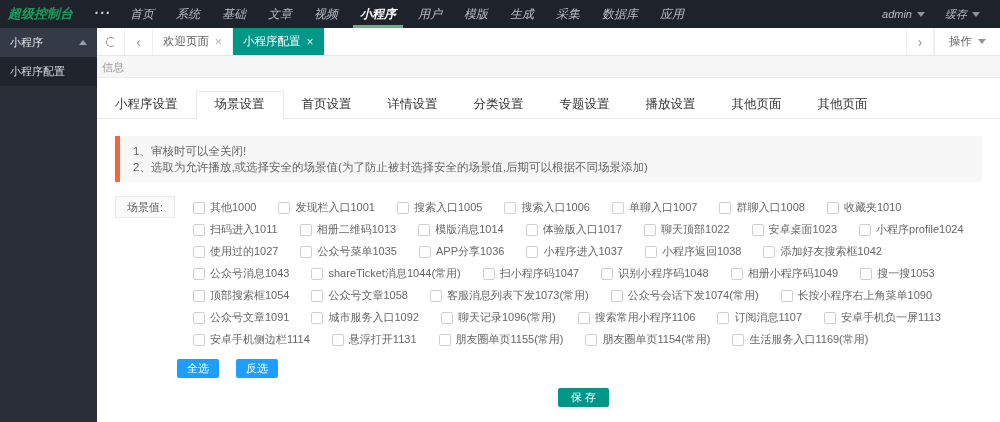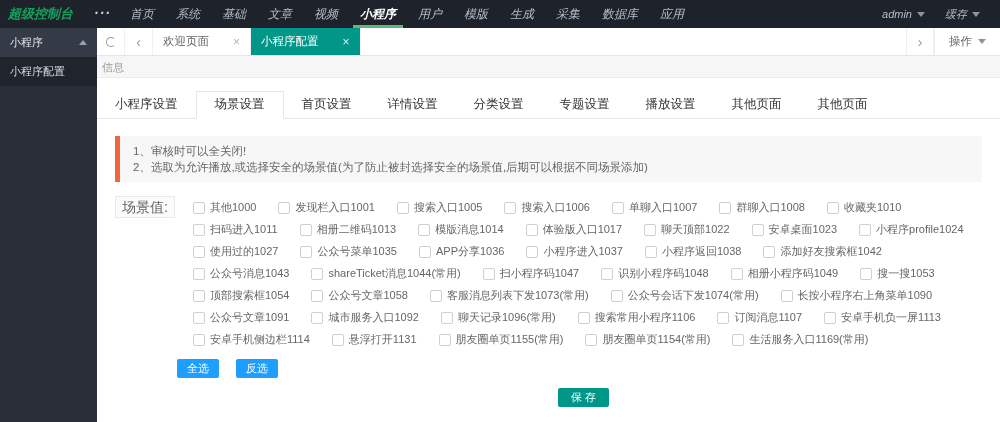--- a/index.html
+++ b/index.html
@@ -41,21 +41,21 @@
     background:#fff; display:flex; flex-direction:column; }
 
   .tabbar { height:28px; background:#fff; border-bottom:1px solid #e6e6e6;
     display:flex; align-items:stretch; flex:0 0 auto; }
   .tb-icon { width:28px; display:flex; align-items:center; justify-content:center;
     color:#999; cursor:pointer; border-right:1px solid #f0f0f0; }
   .refresh-circle { width:10px; height:10px; border:1.5px solid #999; border-radius:50%;
     border-right-color:transparent; display:inline-block; }
   .chev { font-size:14px; color:#999; line-height:26px; }
   .ptabs { display:flex; align-items:stretch; }
-  .ptab { display:flex; align-items:center; gap:24px; padding:0 10px; font-size:11.5px;
+  .ptab { display:flex; align-items:center; gap:6px; padding:0 10px; font-size:11.5px;
     color:#666; border-right:1px solid #f0f0f0; cursor:pointer; white-space:nowrap; }
   .ptab .tab-close { color:#b5b5b5; font-size:12px; }
   .ptab.active { background:#009688; color:#fff; }
   .ptab.active .tab-close { color:rgba(255,255,255,.85); }
   .tabbar-right { margin-left:auto; display:flex; align-items:stretch; }
   .tb-op { display:flex; align-items:center; gap:6px; padding:0 14px; font-size:11.5px;
     color:#666; border-left:1px solid #f0f0f0; cursor:pointer; }
   .tb-next { border-left:1px solid #f0f0f0; }
 
   .breadcrumb { height:22px; background:#f6f6f6; border-bottom:1px solid #ececec;
@@ -72,21 +72,21 @@
 
   
   .alert { margin:17px 18px 13px 18px; background:#f7f7f7;
     border-left:5px solid #f1663f; padding:7px 13px; }
   .alert-line { font-size:11.5px; color:#666; line-height:16px; white-space:nowrap;
     overflow:hidden; }
 
   
   .form-row { display:flex; align-items:flex-start; margin:14px 10px 0 18px; }
   .form-label { flex:0 0 auto; width:60px; height:22px; line-height:20px;
-    text-align:center; font-size:14px; color:#666; background:#fbfbfb;
+    text-align:center; font-size:11px; color:#666; background:#fbfbfb;
     border:1px solid #e9e9e9; }
   .form-content { flex:1; min-width:0; padding-left:2px; }
   .cb-wrap { display:flex; flex-wrap:wrap; column-gap:22px; row-gap:7px;
     padding:4px 0 0 16px; }
   .cb-item { display:inline-flex; align-items:center; gap:5px; cursor:pointer;
     white-space:nowrap; }
   .cb-box { width:12px; height:12px; border:1px solid #cfcfcf; border-radius:2px;
     background:#fff; display:inline-block; }
   .cb-label { font-size:11px; color:#666; }
 

